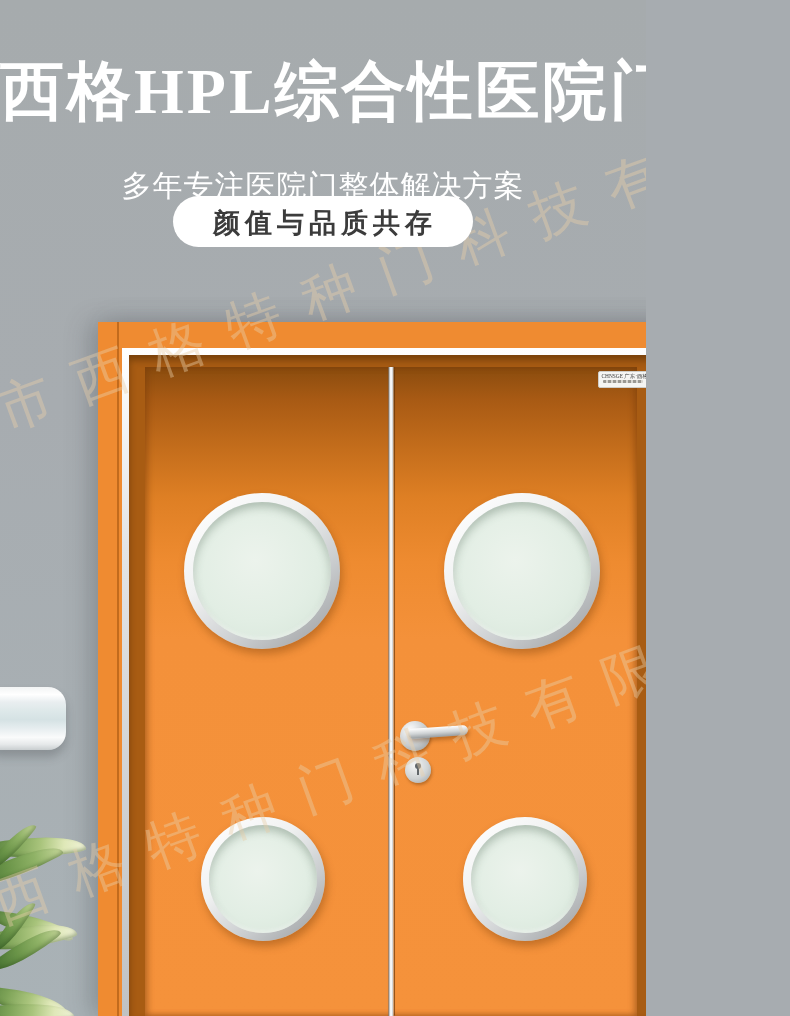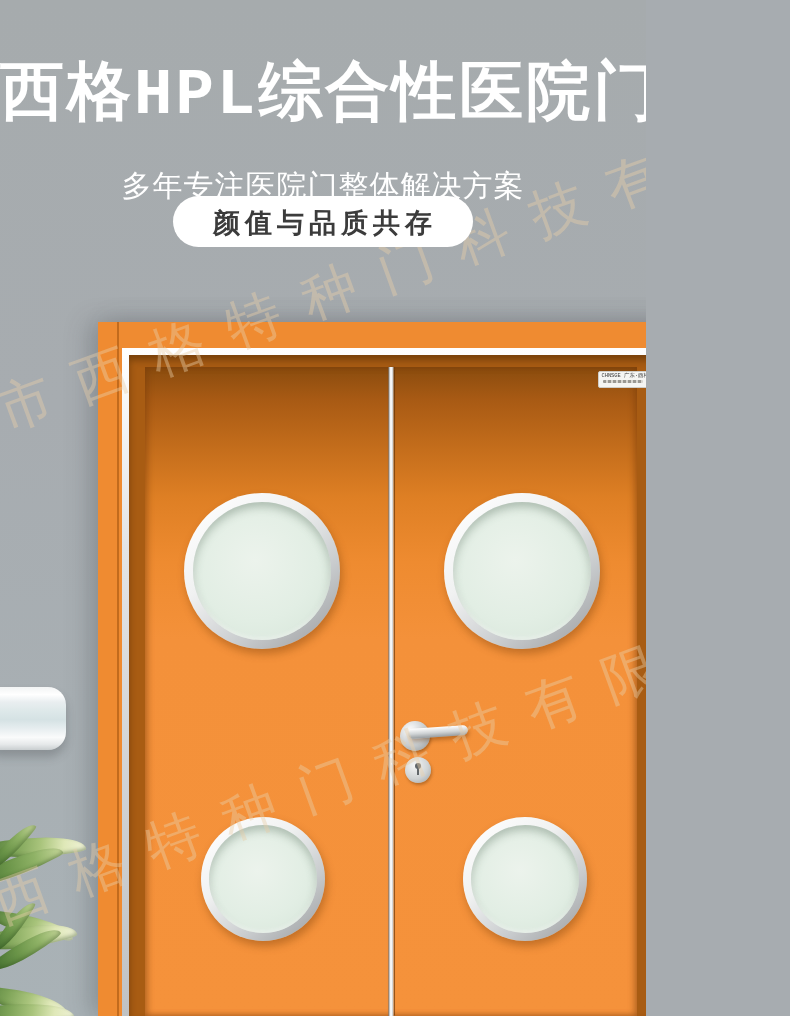--- a/index.html
+++ b/index.html
@@ -1,19 +1,19 @@
 <!DOCTYPE html>
 <html><head>
 <meta charset="utf-8">
 <style>
   html,body{margin:0;padding:0;background:#a7acb0;}
   .canvas{
     position:relative;width:646px;height:1016px;overflow:hidden;
     background:linear-gradient(180deg,#a6abad 0%,#a7acb0 40%,#a9b2b6 100%);
-    font-family:Liberation Mono, monospace;
+    font-family:Liberation Serif, serif;
   }
   
   .hdr{position:absolute;left:0;right:0;top:0;z-index:6;text-align:center;}
   .title{position:absolute;left:0;right:0;top:48px;font-size:64px;font-weight:700;
          color:#ffffff;letter-spacing:3px;white-space:nowrap;}
   .subtitle{position:absolute;left:0;right:0;top:140px;font-size:30px;font-weight:500;
          color:#ffffff;letter-spacing:1px;margin-top:26px;}
   .badge{position:absolute;top:196px;left:50%;transform:translateX(-50%);
          background:#ffffff;color:#3b3b3b;font-size:27px;font-weight:600;
          letter-spacing:5px;padding:9px 36px 6px 40px;border-radius:28px;white-space:nowrap;}

